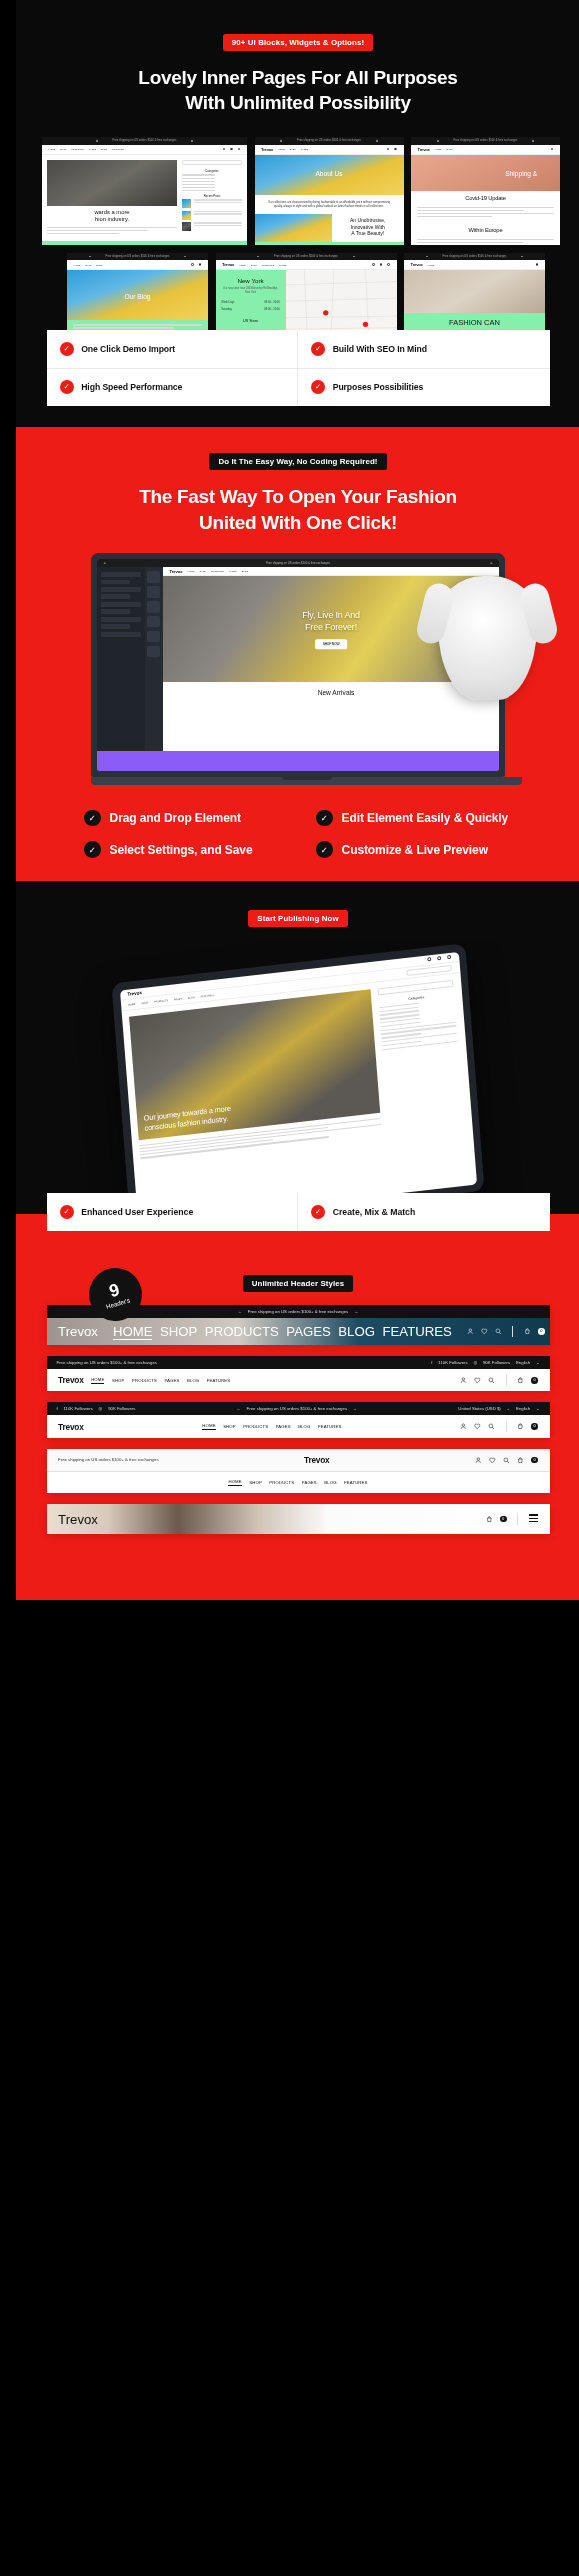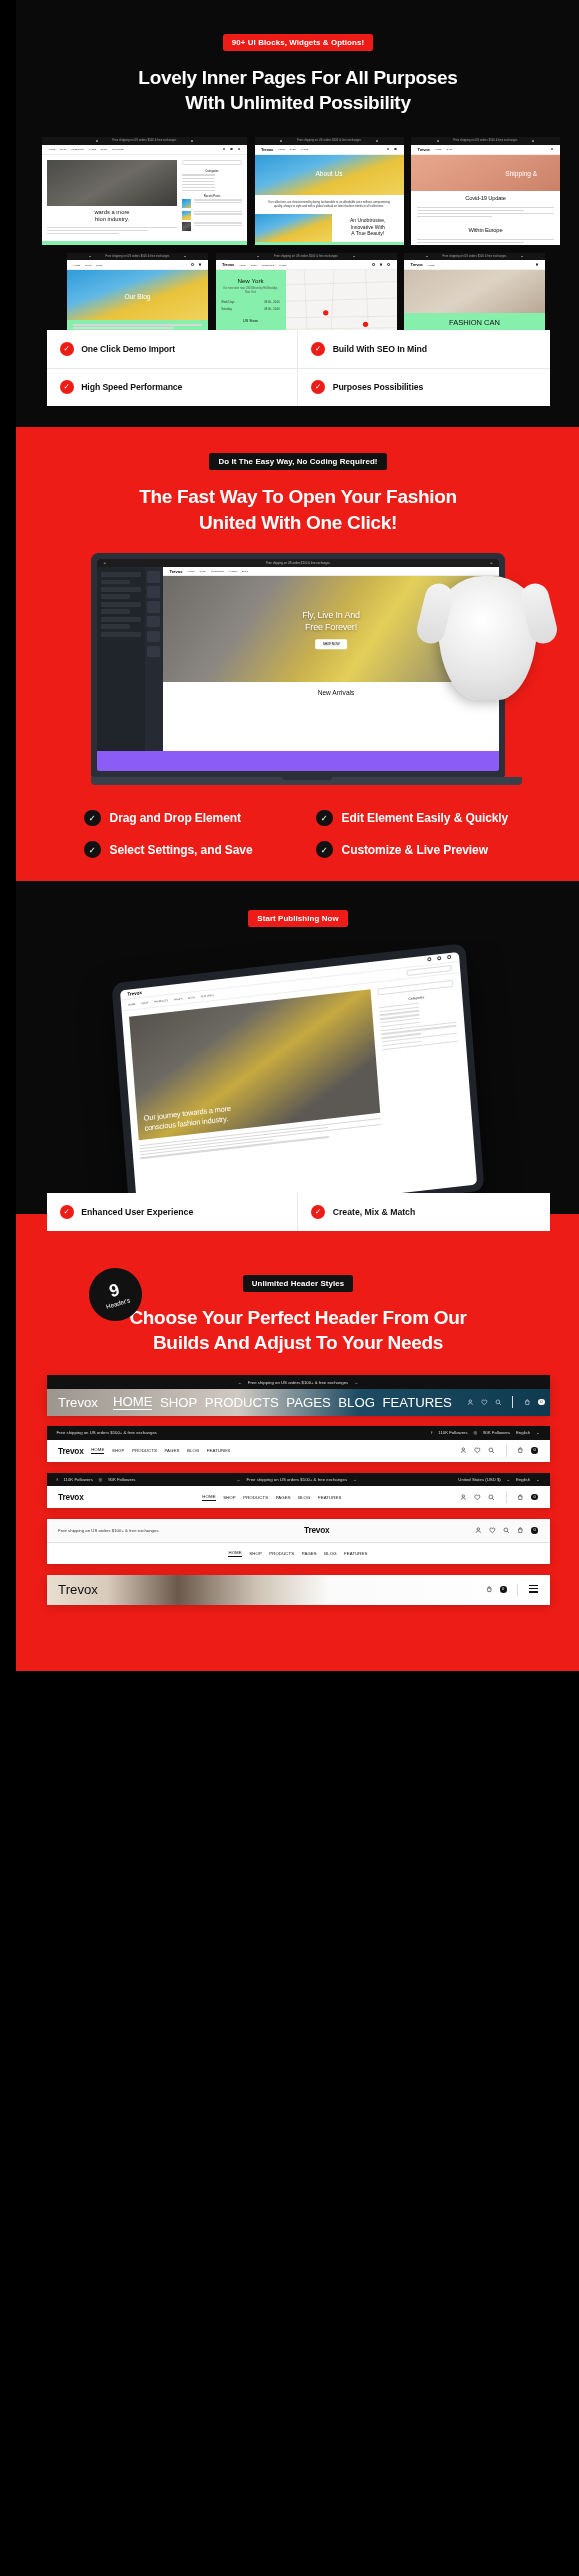--- a/index.html
+++ b/index.html
@@ -600,24 +600,20 @@
       </div>
     </div>
   </section>
 
   <section class="s5">
     <div class="badge9">
       <b>9</b>
       <i>Header's</i>
     </div>
     <span class="pill black">Unlimited Header Styles</span>
-    <h2 class="big">
-      <span>Choose Your Perfect Header From Our</span><br>
-      <span>Builds And Adjust To Your Needs</span>
-    </h2>
 
     
     <div class="hdr">
       <div class="hbar-black">
         <span class="sp"></span>
           <span>←</span>
         <span>Free shipping on US orders $100+ &amp; free exchanges</span>
         <span>→</span>
           <span class="sp"></span>
       </div>

